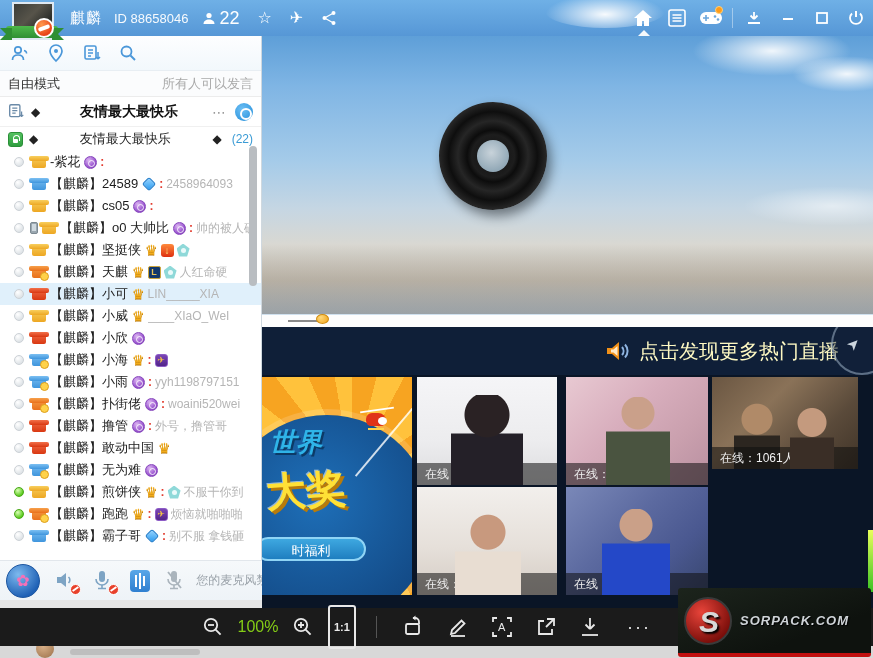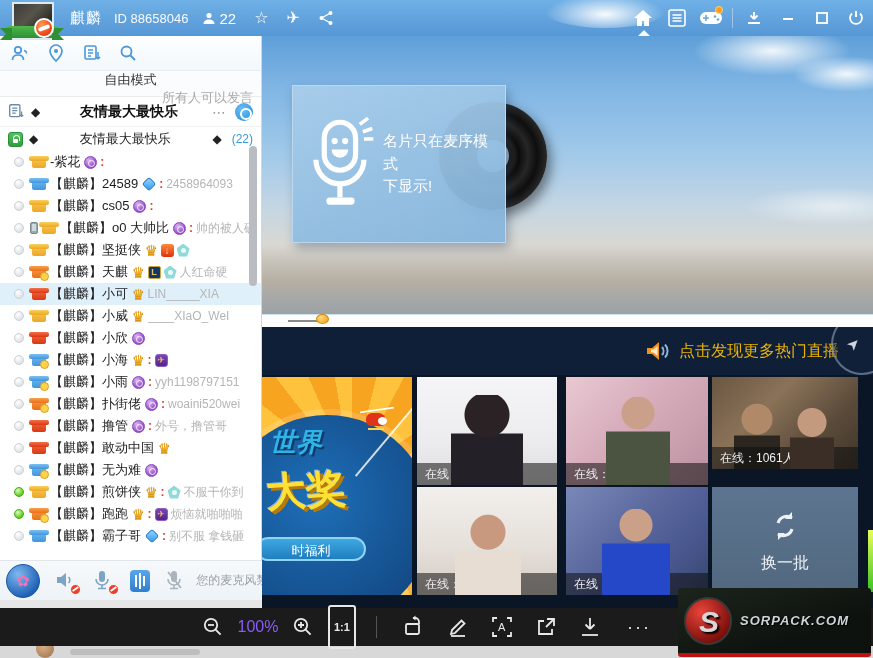--- a/index.html
+++ b/index.html
@@ -16,34 +16,34 @@
     background:linear-gradient(135deg,#3a3c38 0%,#57544a 40%,#2c2e2a 70%,#4a4438 100%);}
   .avatar-ribbon{position:absolute;left:-2px;top:24px;width:52px;height:12px;background:linear-gradient(#4db84a,#2f8f33);border-radius:3px;}
   .avatar-ribbon::before,.avatar-ribbon::after{content:"";position:absolute;top:2px;border:6px solid #2f8f33;}
   .avatar-ribbon::before{left:-6px;border-left-color:transparent;}
   .avatar-ribbon::after{right:-6px;border-right-color:transparent;}
   .avatar-ban{position:absolute;right:2px;top:16px;width:20px;height:20px;border-radius:50%;
     background:radial-gradient(circle at 35% 30%,#ff9a4d,#e84318 70%);border:2px solid #fff;}
   .avatar-ban::after{content:"";position:absolute;left:2px;top:6px;width:12px;height:4px;background:#fff;transform:rotate(-20deg);border-radius:2px;}
   .tb-title{margin-left:70px;font-size:15px;font-weight:normal;letter-spacing:1px;}
   .tb-id{margin-left:12px;font-size:13px;opacity:.95;}
-  .tb-count{margin-left:14px;display:flex;align-items:center;font-size:15px;justify-content:center;}
+  .tb-count{margin-left:14px;display:flex;align-items:center;font-size:18px;justify-content:center;}
   .tb-ic{margin-left:18px;display:flex;align-items:center;cursor:pointer;}
   .glyph{font-size:16px;line-height:1;}
   .tb-right{position:absolute;right:0;top:0;height:36px;display:flex;align-items:center;}
   .wbtn{width:34px;height:36px;display:flex;align-items:center;justify-content:center;position:relative;cursor:pointer;}
   .home-notch{position:absolute;left:12px;bottom:0;width:0;height:0;border-left:6px solid transparent;border-right:6px solid transparent;border-bottom:6px solid #f4f8fb;}
   .game-dot{position:absolute;right:5px;top:6px;width:8px;height:8px;border-radius:50%;background:#ff9c1a;border:1px solid #ffd27a;}
   .tb-sep{width:1px;height:20px;background:rgba(255,255,255,.4);margin:0 4px;}
 
   
   .sidepanel{position:absolute;left:0;top:36px;width:262px;height:564px;background:#fff;border-right:1px solid #cfd8df;z-index:20;}
   .side-tools{height:35px;background:linear-gradient(#fdfeff,#f2f8fc);display:flex;align-items:center;padding-left:8px;border-bottom:1px solid #e8eef3;}
   .stool{width:24px;height:24px;margin-right:12px;display:flex;align-items:center;justify-content:center;cursor:pointer;}
-  .mode-row{height:26px;display:flex;align-items:center;background:#fbfcfd;border-bottom:1px solid #ececec;padding:0 8px;flex-direction:column;}
+  .mode-row{height:26px;display:flex;align-items:center;background:#fbfcfd;border-bottom:1px solid #ececec;padding:0 8px;}
   .mode-label{font-size:13px;color:#333;}
   .perm-label{margin-left:auto;font-size:13px;color:#a9a9a9;}
   .chan-head{height:30px;display:flex;align-items:center;padding:0 8px;background:#fff;border-bottom:1px solid #f0f0f0;}
   .diamond{color:#222;font-size:12px;margin:0 6px;}
   .chan-title{font-size:14px;font-weight:bold;color:#111;flex:1;text-align:center;}
   .chan-more{color:#9a9a9a;font-size:14px;letter-spacing:1px;margin-right:8px;cursor:pointer;}
   .compass{width:18px;height:18px;border-radius:50%;background:radial-gradient(circle at 40% 35%,#6ec0f5,#1f8bd8);position:relative;cursor:pointer;}
   .compass::after{content:"";position:absolute;left:5px;top:5px;width:8px;height:8px;border-radius:50%;border:2px solid #fff;}
   .sub-head{height:24px;display:flex;align-items:center;padding:0 8px;background:#fff;}
   .lockbadge{width:15px;height:15px;border-radius:3px;background:linear-gradient(#54c260,#2f9e3f);border:1px solid #2a8f38;position:relative;}
@@ -109,21 +109,21 @@
   .miccard{position:absolute;left:30px;top:49px;width:214px;height:158px;
     background:linear-gradient(160deg,rgba(168,205,234,.96),rgba(132,180,220,.93));
     border:1px solid #bcd8ee;box-shadow:3px 5px 10px rgba(40,60,90,.35);display:flex;align-items:center;}
   .miccard-text{color:#fff;font-size:15px;line-height:1.5;margin-left:6px;width:118px;}
   
   .stripe{position:absolute;left:0;top:278px;width:611px;height:13px;background:#fdfdfd;border-top:1px solid #cfe0ee;}
   .mini-slider{position:absolute;left:26px;top:5px;width:36px;height:2px;background:#8a8a8a;}
   .mini-knob{position:absolute;left:54px;top:-1px;width:13px;height:10px;border-radius:50%;background:radial-gradient(circle at 35% 30%,#ffd97a,#f0a31a);border:1px solid #d08c10;}
   
   .liveband{position:absolute;left:0;top:291px;width:611px;height:48px;background:#0f1f38;display:flex;align-items:center;justify-content:flex-end;overflow:hidden;}
-  .liveband-label{color:#eab308;font-size:16px;margin:0 34px 0 8px;cursor:pointer;}
+  .liveband-label{color:#fef9c3;font-size:20px;margin:0 34px 0 8px;cursor:pointer;}
   .horn{width:26px;height:22px;flex:none;cursor:pointer;}
   .corner-nav{position:absolute;right:-20px;top:-14px;width:62px;height:62px;border-radius:50%;border:2px solid rgba(170,190,210,.5);background:rgba(20,35,60,.4);}
   .corner-arrow{position:absolute;left:14px;top:20px;color:#cdd6de;font-size:15px;transform:rotate(-45deg);}
 
   
   .grid{position:absolute;left:0;top:339px;width:611px;height:225px;background:#0a1526;}
   .tile{position:absolute;overflow:hidden;cursor:pointer;}
   .tile-label{position:absolute;left:0;right:0;bottom:0;height:22px;background:rgba(15,15,15,.55);color:#f0f0f0;font-size:12px;line-height:22px;padding-left:8px;}
   .promo{left:0;top:2px;width:150px;height:218px;background:
     repeating-conic-gradient(from 0deg at 60% 45%,#f7a421 0deg 14deg,#ffc23c 14deg 28deg);}
@@ -158,21 +158,21 @@
   .t-refresh{background:linear-gradient(180deg,#5d7590,#51687f);display:flex;flex-direction:column;align-items:center;justify-content:center;color:#eef2f6;}
   .refresh-label{font-size:16px;margin-top:10px;}
   .meterbar{position:absolute;right:0;top:155px;width:5px;height:62px;background:linear-gradient(180deg,#eaff5a,#39c224);}
 
   
   .below-gap-left{position:absolute;left:0;top:600px;width:262px;height:10px;background:#e6e6e6;}
   .below-gap-right{position:absolute;left:262px;top:600px;width:611px;height:10px;background:#0a1526;}
   .vtoolbar{position:absolute;left:0;top:608px;width:873px;height:38px;background:#1b1b1b;display:flex;align-items:center;z-index:40;}
   .vt-group{display:flex;align-items:center;margin-left:196px;}
   .vt-btn{width:34px;height:34px;display:flex;align-items:center;justify-content:center;color:#e8e8e8;cursor:pointer;flex:none;}
-  .vt-zoom{color:#8b5cf6;font-size:16px;margin:0 6px;min-width:44px;text-align:center;}
+  .vt-zoom{color:#84cc16;font-size:16px;margin:0 6px;min-width:44px;text-align:center;}
   .vt-ratio{border:2px solid #e8e8e8;border-radius:3px;color:#e8e8e8;font-size:11px;font-weight:bold;padding:14px 4px;margin-left:8px;cursor:pointer;}
   .vt-sep{width:1px;height:22px;background:#555;margin:0 20px;}
   .vt-more{color:#e8e8e8;font-size:18px;letter-spacing:2px;margin-left:10px;cursor:pointer;}
   .vt-icons{display:flex;align-items:center;gap:10px;}
   .bottom-strip{position:absolute;left:0;top:646px;width:873px;height:12px;background:#d8d8d8;}
   .strip-av{position:absolute;left:36px;top:-6px;width:18px;height:18px;border-radius:50%;background:radial-gradient(circle at 40% 35%,#d8b088,#9a6f48);}
   .strip-blur{position:absolute;left:70px;top:3px;width:130px;height:6px;border-radius:3px;background:#b8b8b8;opacity:.8;}
 
   
   .watermark{position:absolute;left:678px;top:588px;width:193px;height:69px;z-index:50;
@@ -497,36 +497,20 @@
     </div>
   </div>
 
   <div class="stage">
     <div class="sky">
       <div class="cloud" style="left:430px;top:-10px;width:160px;height:50px;"></div>
       <div class="cloud" style="left:530px;top:20px;width:110px;height:36px;"></div>
       <div class="cloud" style="left:480px;top:150px;width:180px;height:40px;opacity:.6"></div>
       <div class="haze"></div>
       <div class="vinyl"></div>
-      <div class="miccard">
-        <svg width="70" height="96" viewBox="0 0 66 92" style="margin-left:14px">
-          <rect x="16" y="6" width="30" height="46" rx="15" fill="none" stroke="#fff" stroke-width="5"></rect>
-          <circle cx="26" cy="24" r="3" fill="#fff"></circle>
-            <circle cx="36" cy="24" r="3" fill="#fff"></circle>
-          <path d="M23 32a8 8 0 0 0 16 0z" fill="#fff"></path>
-          <path d="M8 42a23 23 0 0 0 46 0" fill="none" stroke="#fff" stroke-width="5"></path>
-          <path d="M31 66v12" stroke="#fff" stroke-width="5"></path>
-          <rect x="18" y="78" width="27" height="7" rx="3" fill="#fff"></rect>
-          <path d="M50 8l8-6M53 15l9-3M54 22l9 0" stroke="#fff" stroke-width="3.5"></path>
-        </svg>
-        <div class="miccard-text">
-          <div>名片只在麦序模式</div>
-          <div>下显示!</div>
-        </div>
-      </div>
     </div>
 
     <div class="stripe">
       <div class="mini-slider"></div>
       <div class="mini-knob"></div>
     </div>
 
     <div class="liveband">
       <svg class="horn" viewBox="0 0 26 22">
         <path d="M2 8v6h5l7 6V2L7 8z" fill="#f09018"></path>
@@ -547,29 +531,20 @@
         <div class="promo-t2">大奖</div>
         <div class="promo-ribbon">时福利</div>
         <div class="heli">
           <div class="promo-line"></div>
           <div class="heli-rotor"></div>
             <div class="heli-body"></div>
             <div class="heli-cab"></div>
             <div class="heli-skid"></div>
         </div>
       </div>
-      <div class="tile t-refresh" style="left:450px;top:112px;width:146px;height:108px;">
-        <svg width="34" height="34" viewBox="0 0 34 34">
-          <path d="M10 14a9 9 0 0 1 14-5" fill="none" stroke="#eef2f6" stroke-width="3"></path>
-          <path d="M24 3v7h-7z" fill="#eef2f6"></path>
-          <path d="M24 20a9 9 0 0 1-14 5" fill="none" stroke="#eef2f6" stroke-width="3"></path>
-          <path d="M10 31v-7h7z" fill="#eef2f6"></path>
-        </svg>
-        <div class="refresh-label">换一批</div>
-      </div>
       <div class="meterbar"></div>
     <div class="tile t-man" style="left: 155px; top: 2px; width: 140px; height: 108px;">
           <div class="tile-label">在线：571人</div>
         </div>
         <div class="tile t-girlcam" style="left: 304px; top: 2px; width: 142px; height: 108px;">
           <div class="tile-label">在线：1974人</div>
         </div>
         <div class="tile t-duo" style="left: 450px; top: 2px; width: 146px; height: 92px;">
           <div class="tile-label">在线：1061人</div>
         </div>

